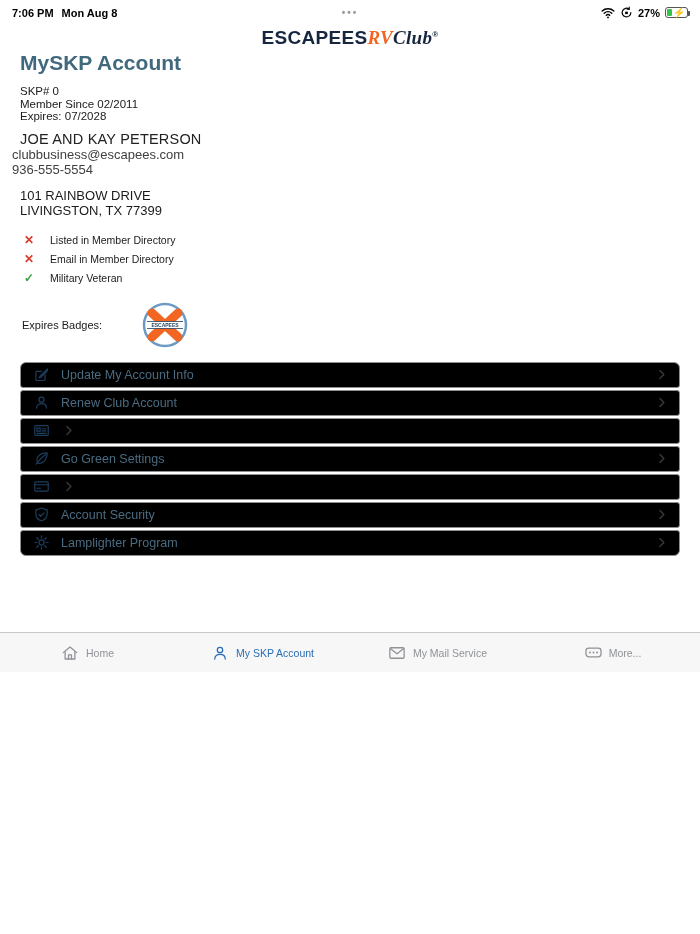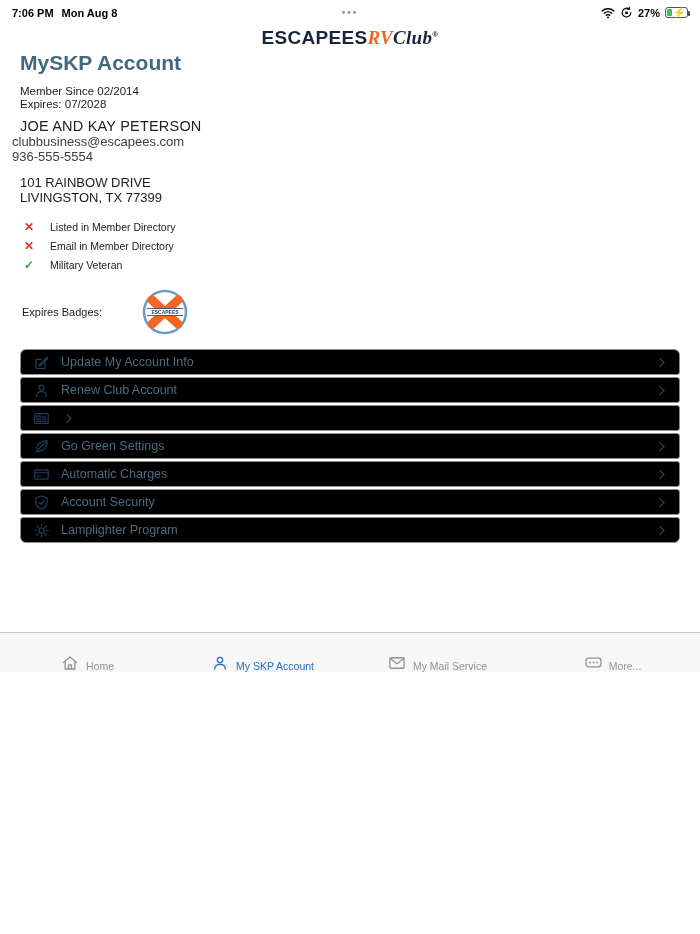--- a/index.html
+++ b/index.html
@@ -48,21 +48,21 @@
   .menu{margin:14px 20px 0 20px}
   .menu-row{display:flex;align-items:center;height:26px;border:1px solid #8f8f8f;border-radius:3px;margin-bottom:2px;padding:0 11px;background:#000000;cursor:pointer}
   .menu-row:first-child{border-radius:6px 6px 3px 3px}
   .menu-row:last-child{border-radius:3px 3px 6px 6px}
   .menu-row .mi{width:18px;height:18px;color:#1d3d5c;display:flex;align-items:center;justify-content:center;margin-right:11px}
   .menu-row .ml{flex:1;font-size:12.5px;color:#4a6b80}
   .menu-row .chev{width:14px;height:14px;color:#3a3a3a;display:flex;align-items:center;justify-content:center}
 
   
   .tab-bar{position:absolute;bottom:0;left:0;right:0;height:40px;background:#f7f7f8;border-top:1px solid #c8c8cb;display:flex;align-items:center}
-  .tab{flex:1;display:flex;align-items:flex-end;justify-content:center;gap:6px;color:#8f9296;font-size:10.5px;cursor:pointer;height:100%}
+  .tab{flex:1;display:flex;align-items:center;justify-content:center;gap:6px;color:#8f9296;font-size:10.5px;cursor:pointer;height:100%}
   .tab .ti{width:19px;height:19px;display:flex;align-items:center;justify-content:center}
   .tab.active{color:#2a6db5}
 
   svg{display:block}
 </style>
 </head>
 <body>
 
 <div class="screen">
 
@@ -95,21 +95,22 @@
           <span class="bolt">⚡</span>
       </span>
     </div>
   </div>
 
   <div class="brand">
     <span>ESCAPEES</span><span class="rv">RV</span><span class="club">Club</span><span class="reg">®</span>
   </div>
 
   <div class="page-title">MySKP Account</div>
-  <div class="info">Member Since 02/2014</div>
+  <div class="info">SKP# 0</div>
+  <div class="info">Member Since 02/2011</div>
   <div class="info">Expires: 07/2028</div>
   <div class="member-name">JOE AND KAY PETERSON</div>
   <div class="contact">clubbusiness@escapees.com</div>
   <div class="contact">936-555-5554</div>
   <div class="address">101 RAINBOW DRIVE</div>
   <div class="address" style="margin-top:0">LIVINGSTON, TX 77399</div>
 
   <div class="flags">
     <div class="flag-row">
       <span class="flag-glyph flag-x">✕</span>
@@ -202,21 +203,20 @@
     </div>
 
     <div class="menu-row">
       <span class="mi">
         <svg width="17" height="17" viewBox="0 0 24 24" fill="none" stroke="currentColor" stroke-width="1.7" stroke-linecap="round">
           <rect x="2.5" y="5.5" width="19" height="13" rx="1.5"></rect>
           <path d="M2.5 9.5h19"></path>
             <path d="M5.5 14.5h5"></path>
         </svg>
       </span>
-      <span class="ml">Automatic Charges</span>
       <span class="chev">
         <svg width="13" height="13" viewBox="0 0 24 24" fill="none" stroke="currentColor" stroke-width="2.4" stroke-linecap="round" stroke-linejoin="round">
             <path d="M9 4.5l7.5 7.5L9 19.5"></path>
           </svg>
       </span>
     </div>
 
     <div class="menu-row">
       <span class="mi">
         <svg width="17" height="17" viewBox="0 0 24 24" fill="none" stroke="currentColor" stroke-width="1.7" stroke-linecap="round" stroke-linejoin="round">

